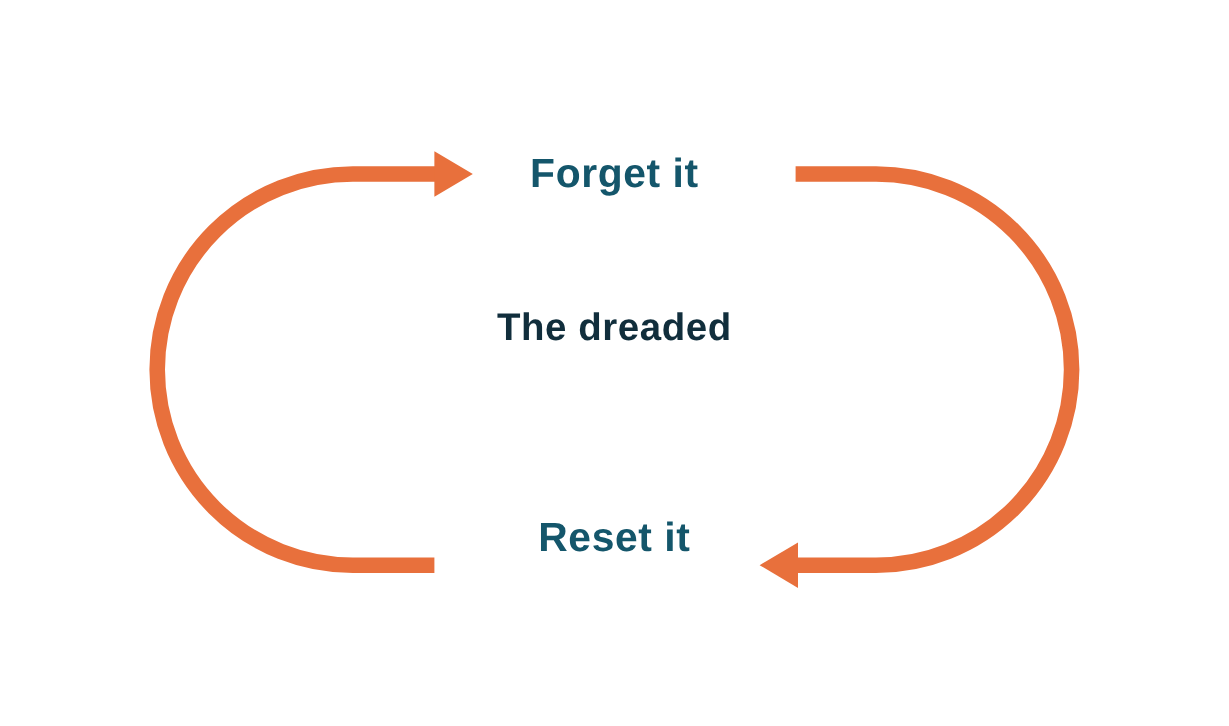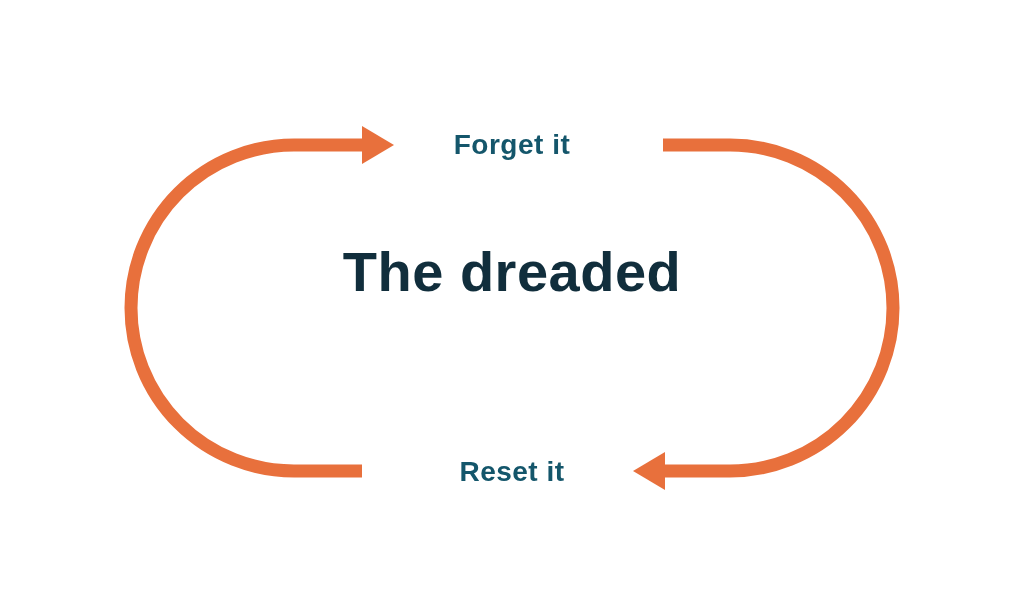--- a/index.html
+++ b/index.html
@@ -30,36 +30,36 @@
     stroke-linecap: butt;
   }
   .arrowhead {
     fill: #E8703C;
   }
   .label {
     position: absolute;
     left: 50%;
     transform: translateX(-50%);
     color: #14566B;
-    font-size: 28px;
+    font-size: 34px;
     font-weight: 700;
     line-height: 40px;
     white-space: nowrap;
     letter-spacing: 0.5px;
   }
   .label.top   { top: 125px; }
-  .label.bottom{ top: 452px; }
+  .label.bottom{ top: 428px; }
   .title {
     position: absolute;
     left: 0;
     right: 0;
     top: 243px;
     text-align: center;
     color: #112E3C;
-    font-size: 56px;
+    font-size: 32px;
     font-weight: 700;
     line-height: 58px;
     letter-spacing: 0.5px;
   }
 </style>
 </head>
 <body>
 
 <div class="canvas">
 

